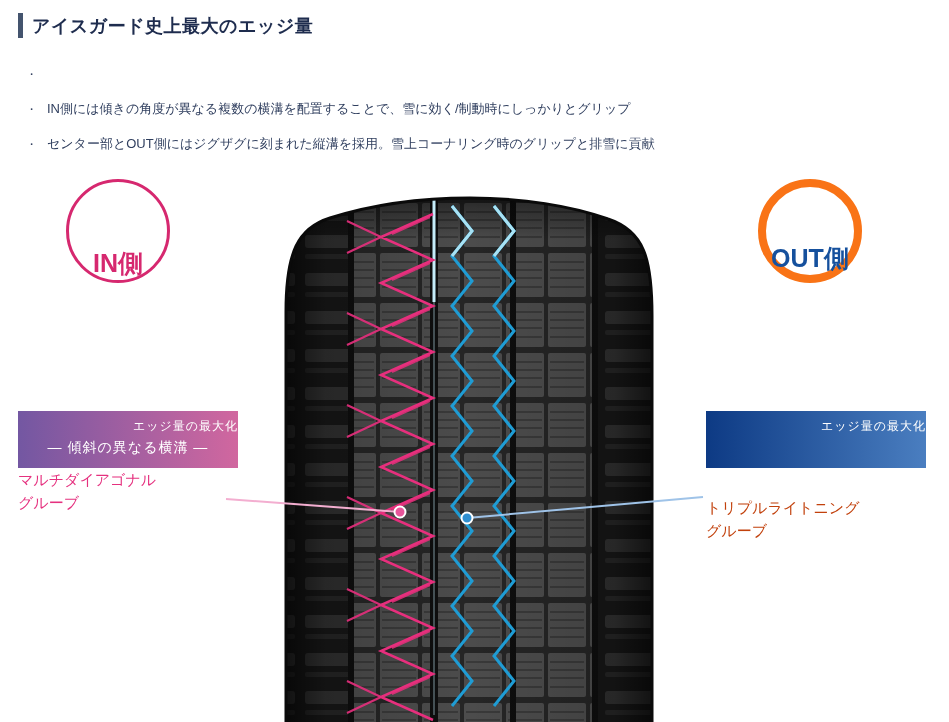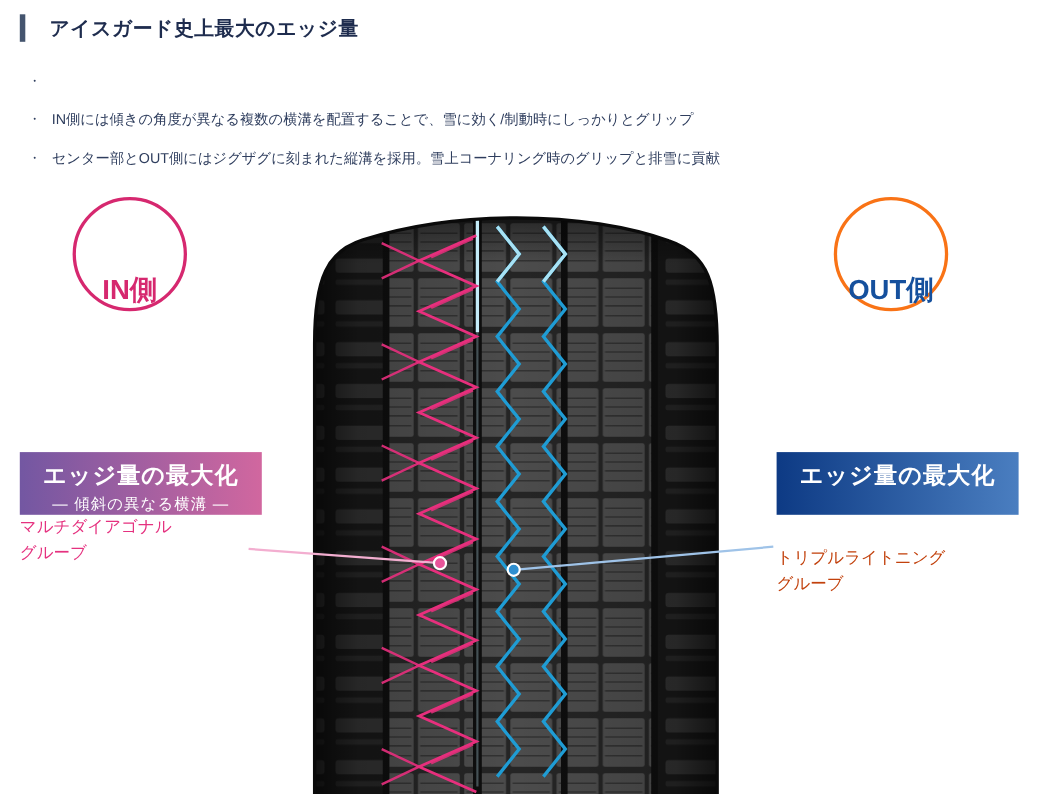--- a/index.html
+++ b/index.html
@@ -2,38 +2,38 @@
 <html><head>
 <meta charset="utf-8">
 <style>
   * { margin:0; padding:0; box-sizing:border-box; }
   html,body { background:#fff; }
   body { font-family:"Liberation Sans", sans-serif; }
   .page { position:relative; width:949px; height:722px; background:#ffffff; overflow:hidden; }
 
   .tire-svg { position:absolute; left:0; top:0; z-index:1; }
 
-  .title-row { position:absolute; left:18px; top:13px; display:flex; align-items:center; gap:22px; z-index:2; }
+  .title-row { position:absolute; left:18px; top:13px; display:flex; align-items:center; gap:9px; z-index:2; }
   .title-accent { width:5px; height:25px; background:#44546e; }
   .page-title { font-size:18px; font-weight:bold; color:#1e2c4e; letter-spacing:0.5px; }
 
   .bullets { position:absolute; left:26px; top:65px; list-style:none; z-index:2; }
   .bullets li { display:flex; align-items:flex-start; gap:10px; margin-bottom:17px; font-size:13px; line-height:18px; color:#2f3e5e; }
   .bullet-marker { font-size:11px; line-height:18px; color:#2f3e5e; }
 
   .side-circle { position:absolute; width:104px; height:104px; border-radius:50%; background:#fff;
                  display:flex; align-items:flex-end; justify-content:center;
                  font-size:25px; font-weight:600; z-index:2; }
   .in-circle  { left:66px;  top:179px; border:3px solid #d6286f; color:#d6286f; }
-  .out-circle { left:758px; top:179px; border:3px solid #f97316; color:#15509d; }
+  .out-circle { left:758px; top:179px; border:8px solid #f97316; color:#15509d; }
 
   .badge { position:absolute; width:220px; height:57px; color:#ffffff; text-align:center; padding-top:7px; z-index:2; }
   .badge-left  { left:18px;  top:411px; background:linear-gradient(90deg,#7357a2,#d1679f); }
   .badge-right { left:706px; top:411px; background:linear-gradient(90deg,#0d3a84,#4a7ec0); }
-  .badge-title { font-size:21px; font-weight:bold; letter-spacing:1px; }
+  .badge-title { font-size:12px; font-weight:normal; letter-spacing:1px;text-align:right; }
   .badge-sub   { font-size:14px; margin-top:4px; letter-spacing:1px; }
 
   .caption { position:absolute; font-size:15px; line-height:1.55; font-weight:500; z-index:2; }
   .caption-left  { left:18px;  top:468px; color:#e5317f; }
   .caption-right { left:706px; top:496px; color:#c2410c; }
 </style>
 </head>
 <body>
 
 <div class="page">

